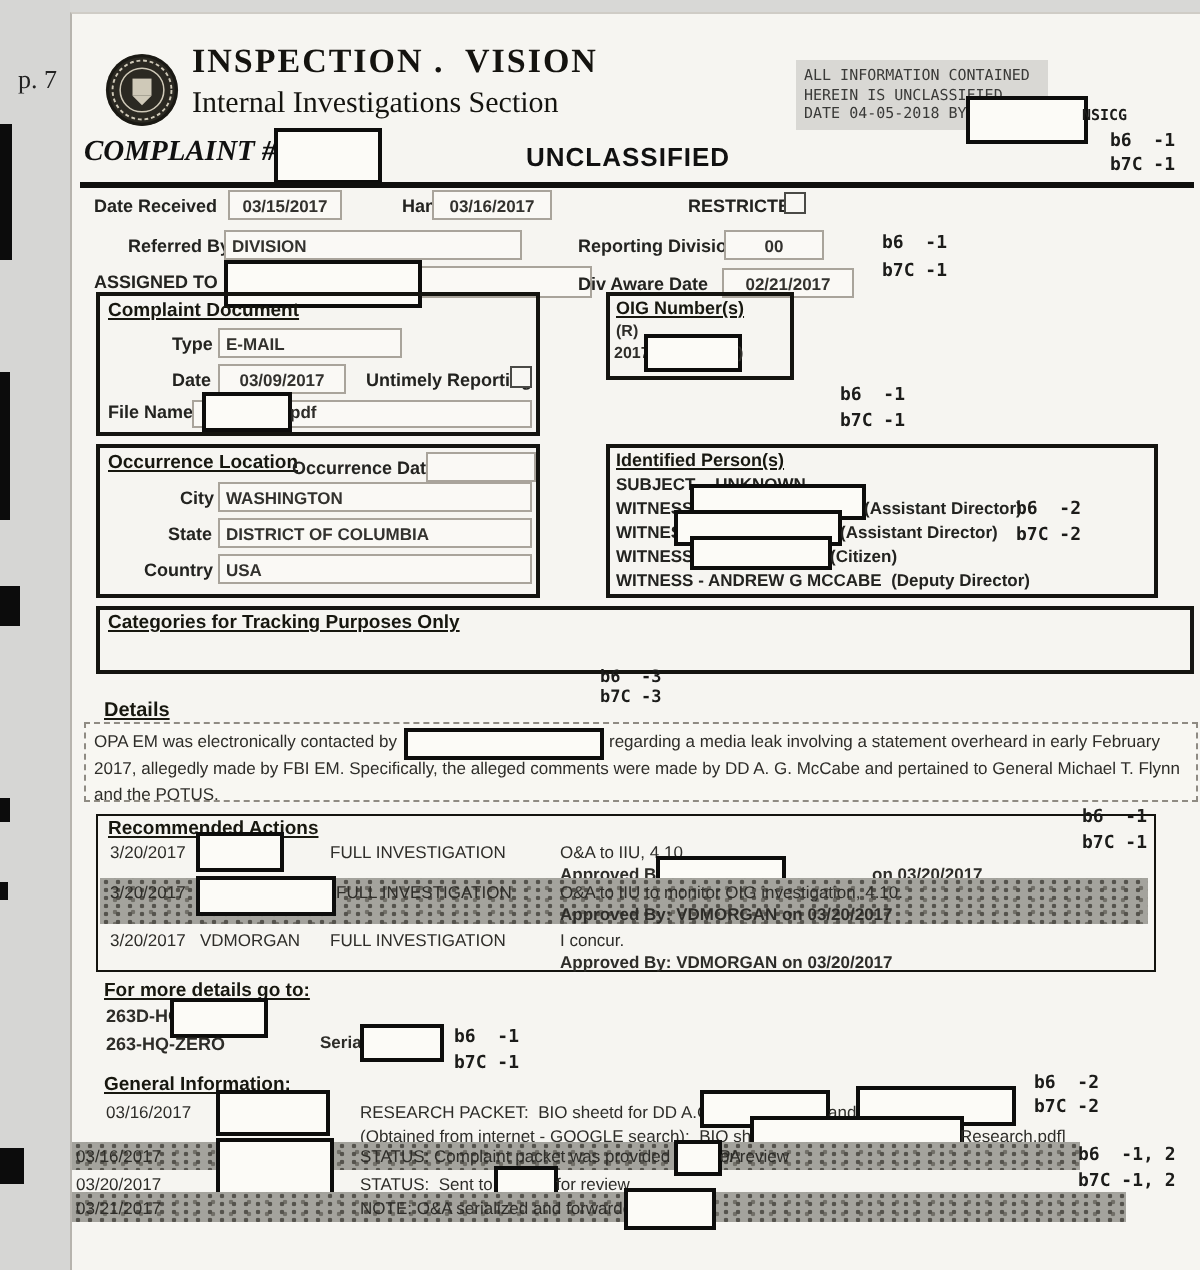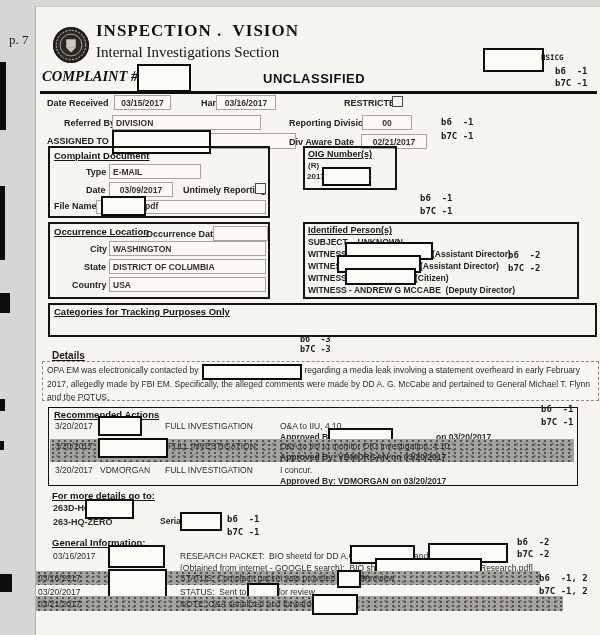--- a/index.html
+++ b/index.html
@@ -54,20 +54,21 @@
       <circle cx="20" cy="20" r="15.5" fill="none" stroke="#cfc9b8" stroke-width="1" stroke-dasharray="2 1.5"></circle>
       <circle cx="20" cy="20" r="11.5" fill="none" stroke="#cfc9b8" stroke-width="0.8"></circle>
       <rect x="15" y="14" width="10" height="9" fill="#cfc9b8"></rect>
       <path d="M15 23 L20 28 L25 23 Z" fill="#cfc9b8"></path>
       <circle cx="20" cy="20" r="18" fill="none" stroke="#1a1914" stroke-width="1.5"></circle>
     </svg>
   </div>
   <div class="abs title" style="left:96px;top:21px;">INSPECTION .  VISION</div>
   <div class="abs subtitle" style="left:96px;top:44px;">Internal Investigations Section</div>
 
+  <div class="abs stamp" style="left:398px;top:30px;width:118px;"><span>ALL INFORMATION CONTAINED</span><br><span>HEREIN IS UNCLASSIFIED</span><br><span>DATE 04-05-2018 BY</span></div>
   <div class="abs redact" style="left:483px;top:48px;width:57px;height:20px;"></div>
   <div class="abs code" style="left:541px;top:53px;font-size:7.5px;">NSICG</div>
   <div class="abs code" style="left:555px;top:66px;">b6  -1</div>
   <div class="abs code" style="left:555px;top:78px;">b7C -1</div>
 
   <div class="abs complaint" style="left:42px;top:68px;">COMPLAINT #</div>
   <div class="abs redact" style="left:137px;top:64px;width:50px;height:24px;"></div>
   <div class="abs unclass" style="left:263px;top:71px;">UNCLASSIFIED</div>
   <div class="abs hr-thick" style="left:40px;top:91px;width:557px;"></div>
 

